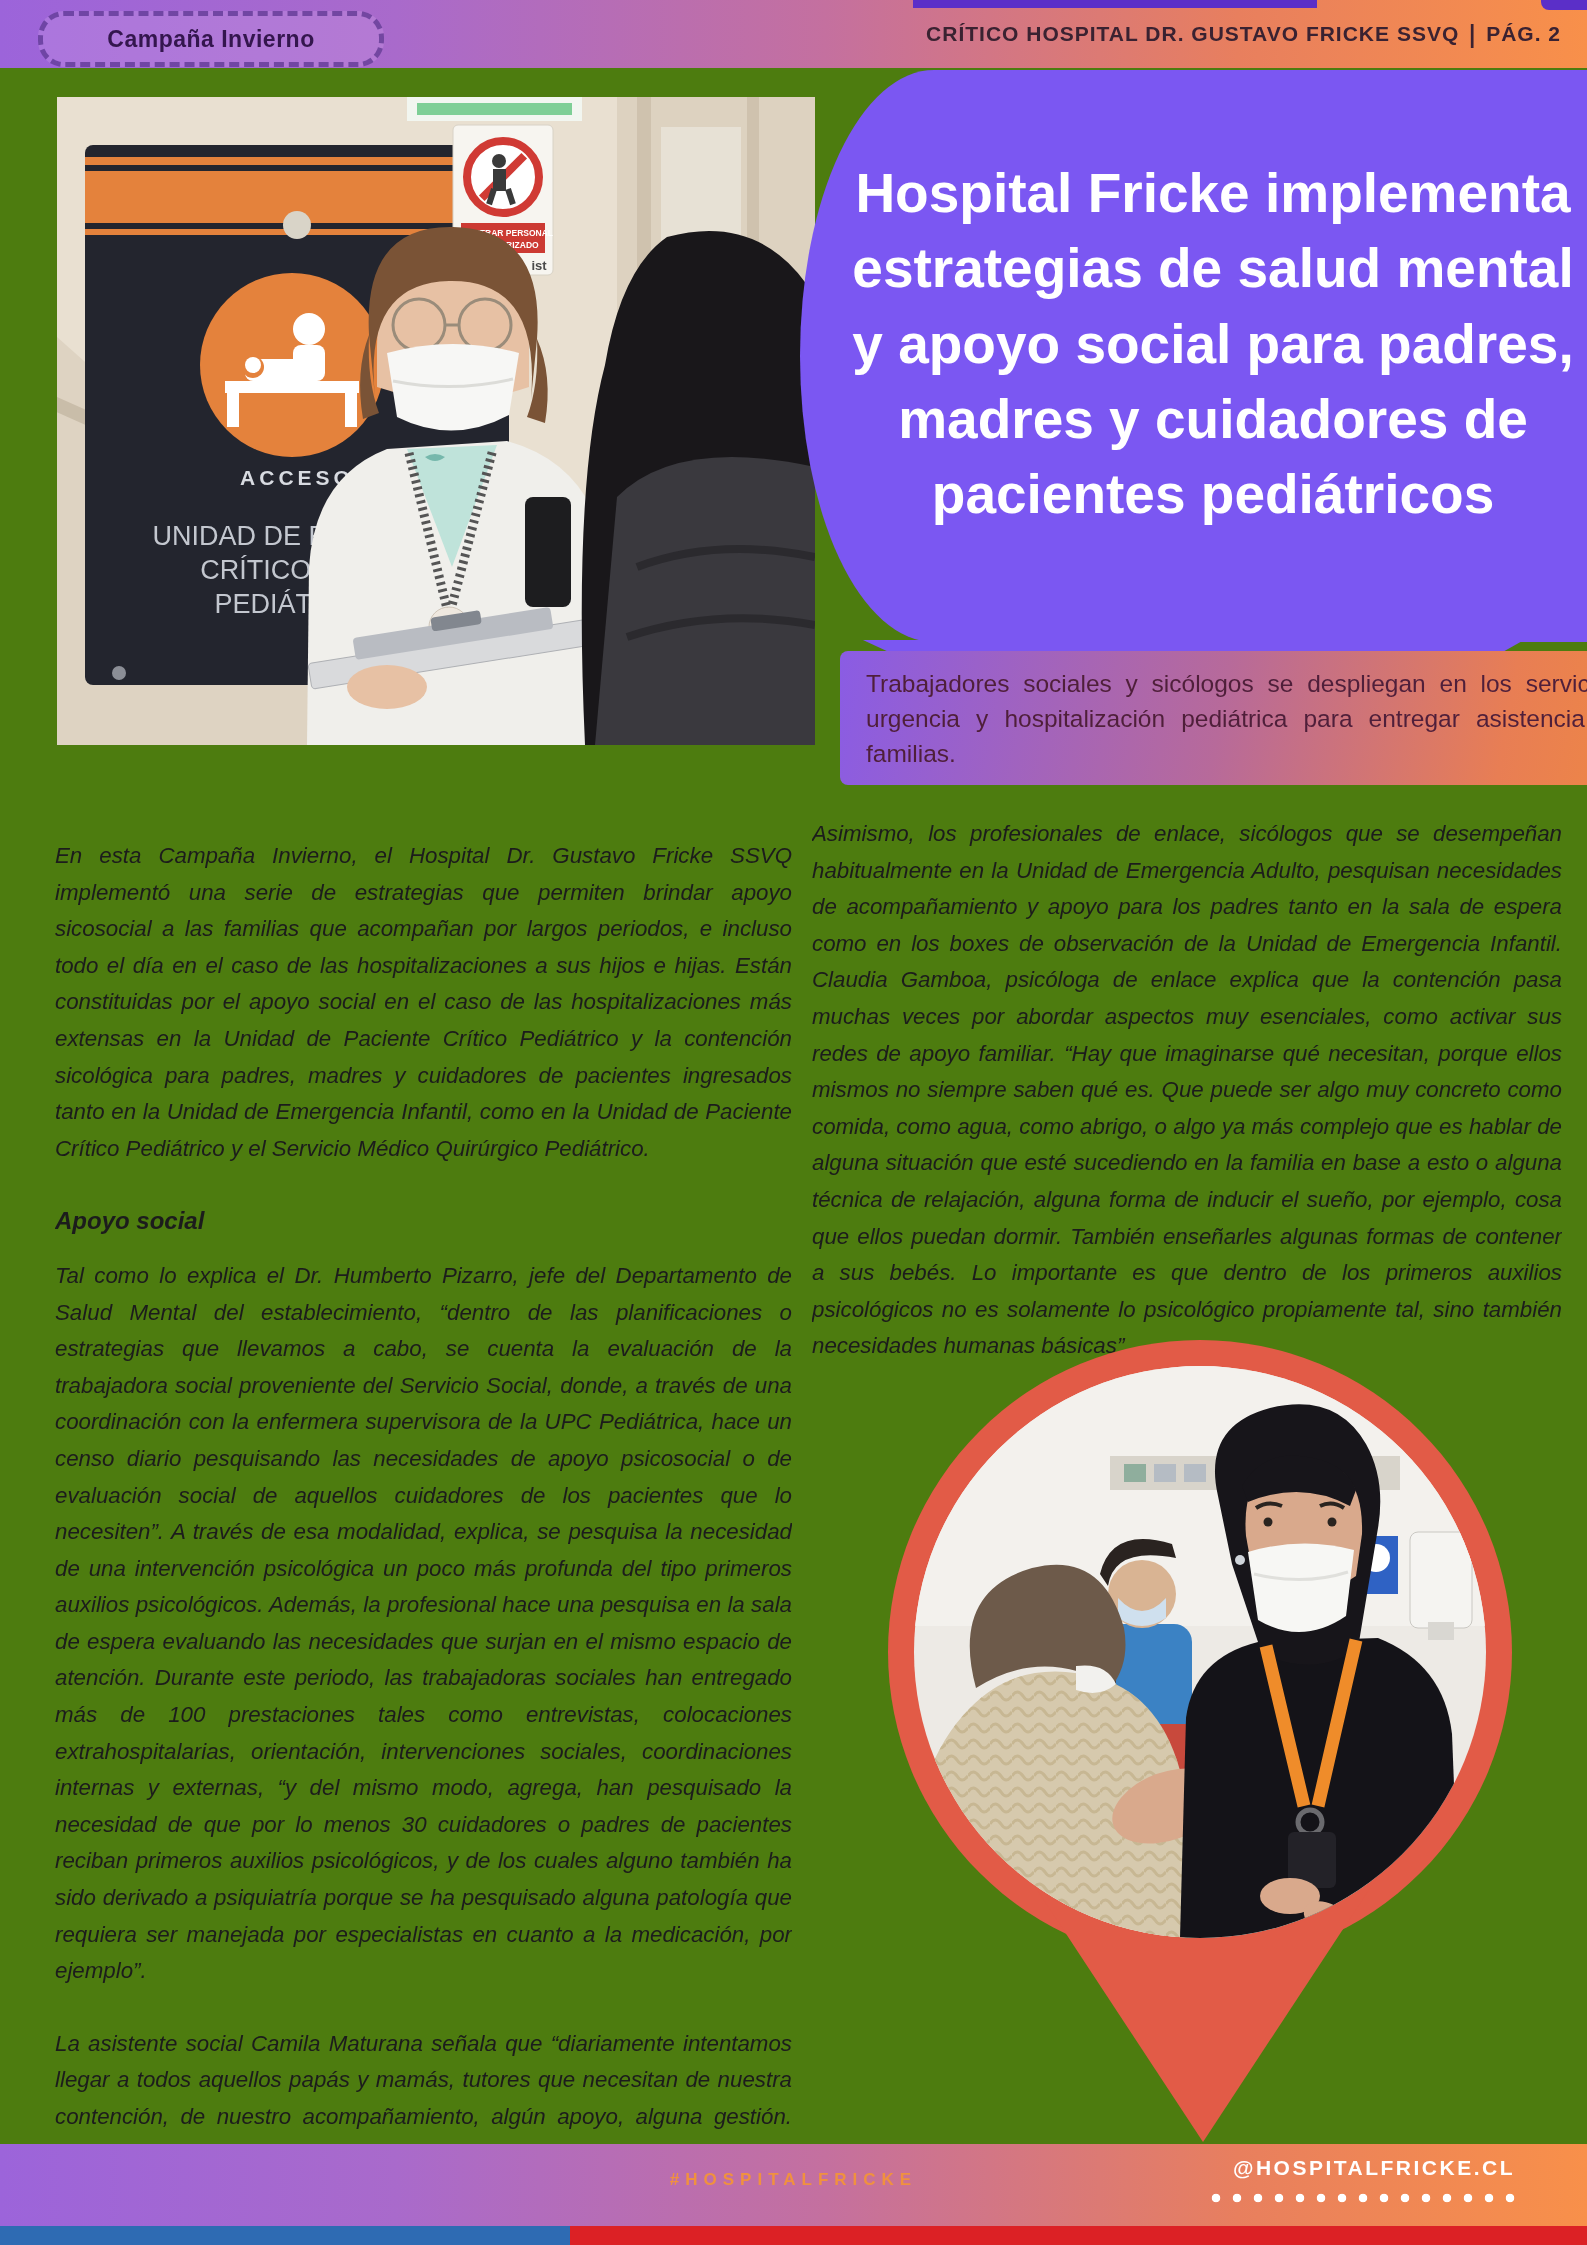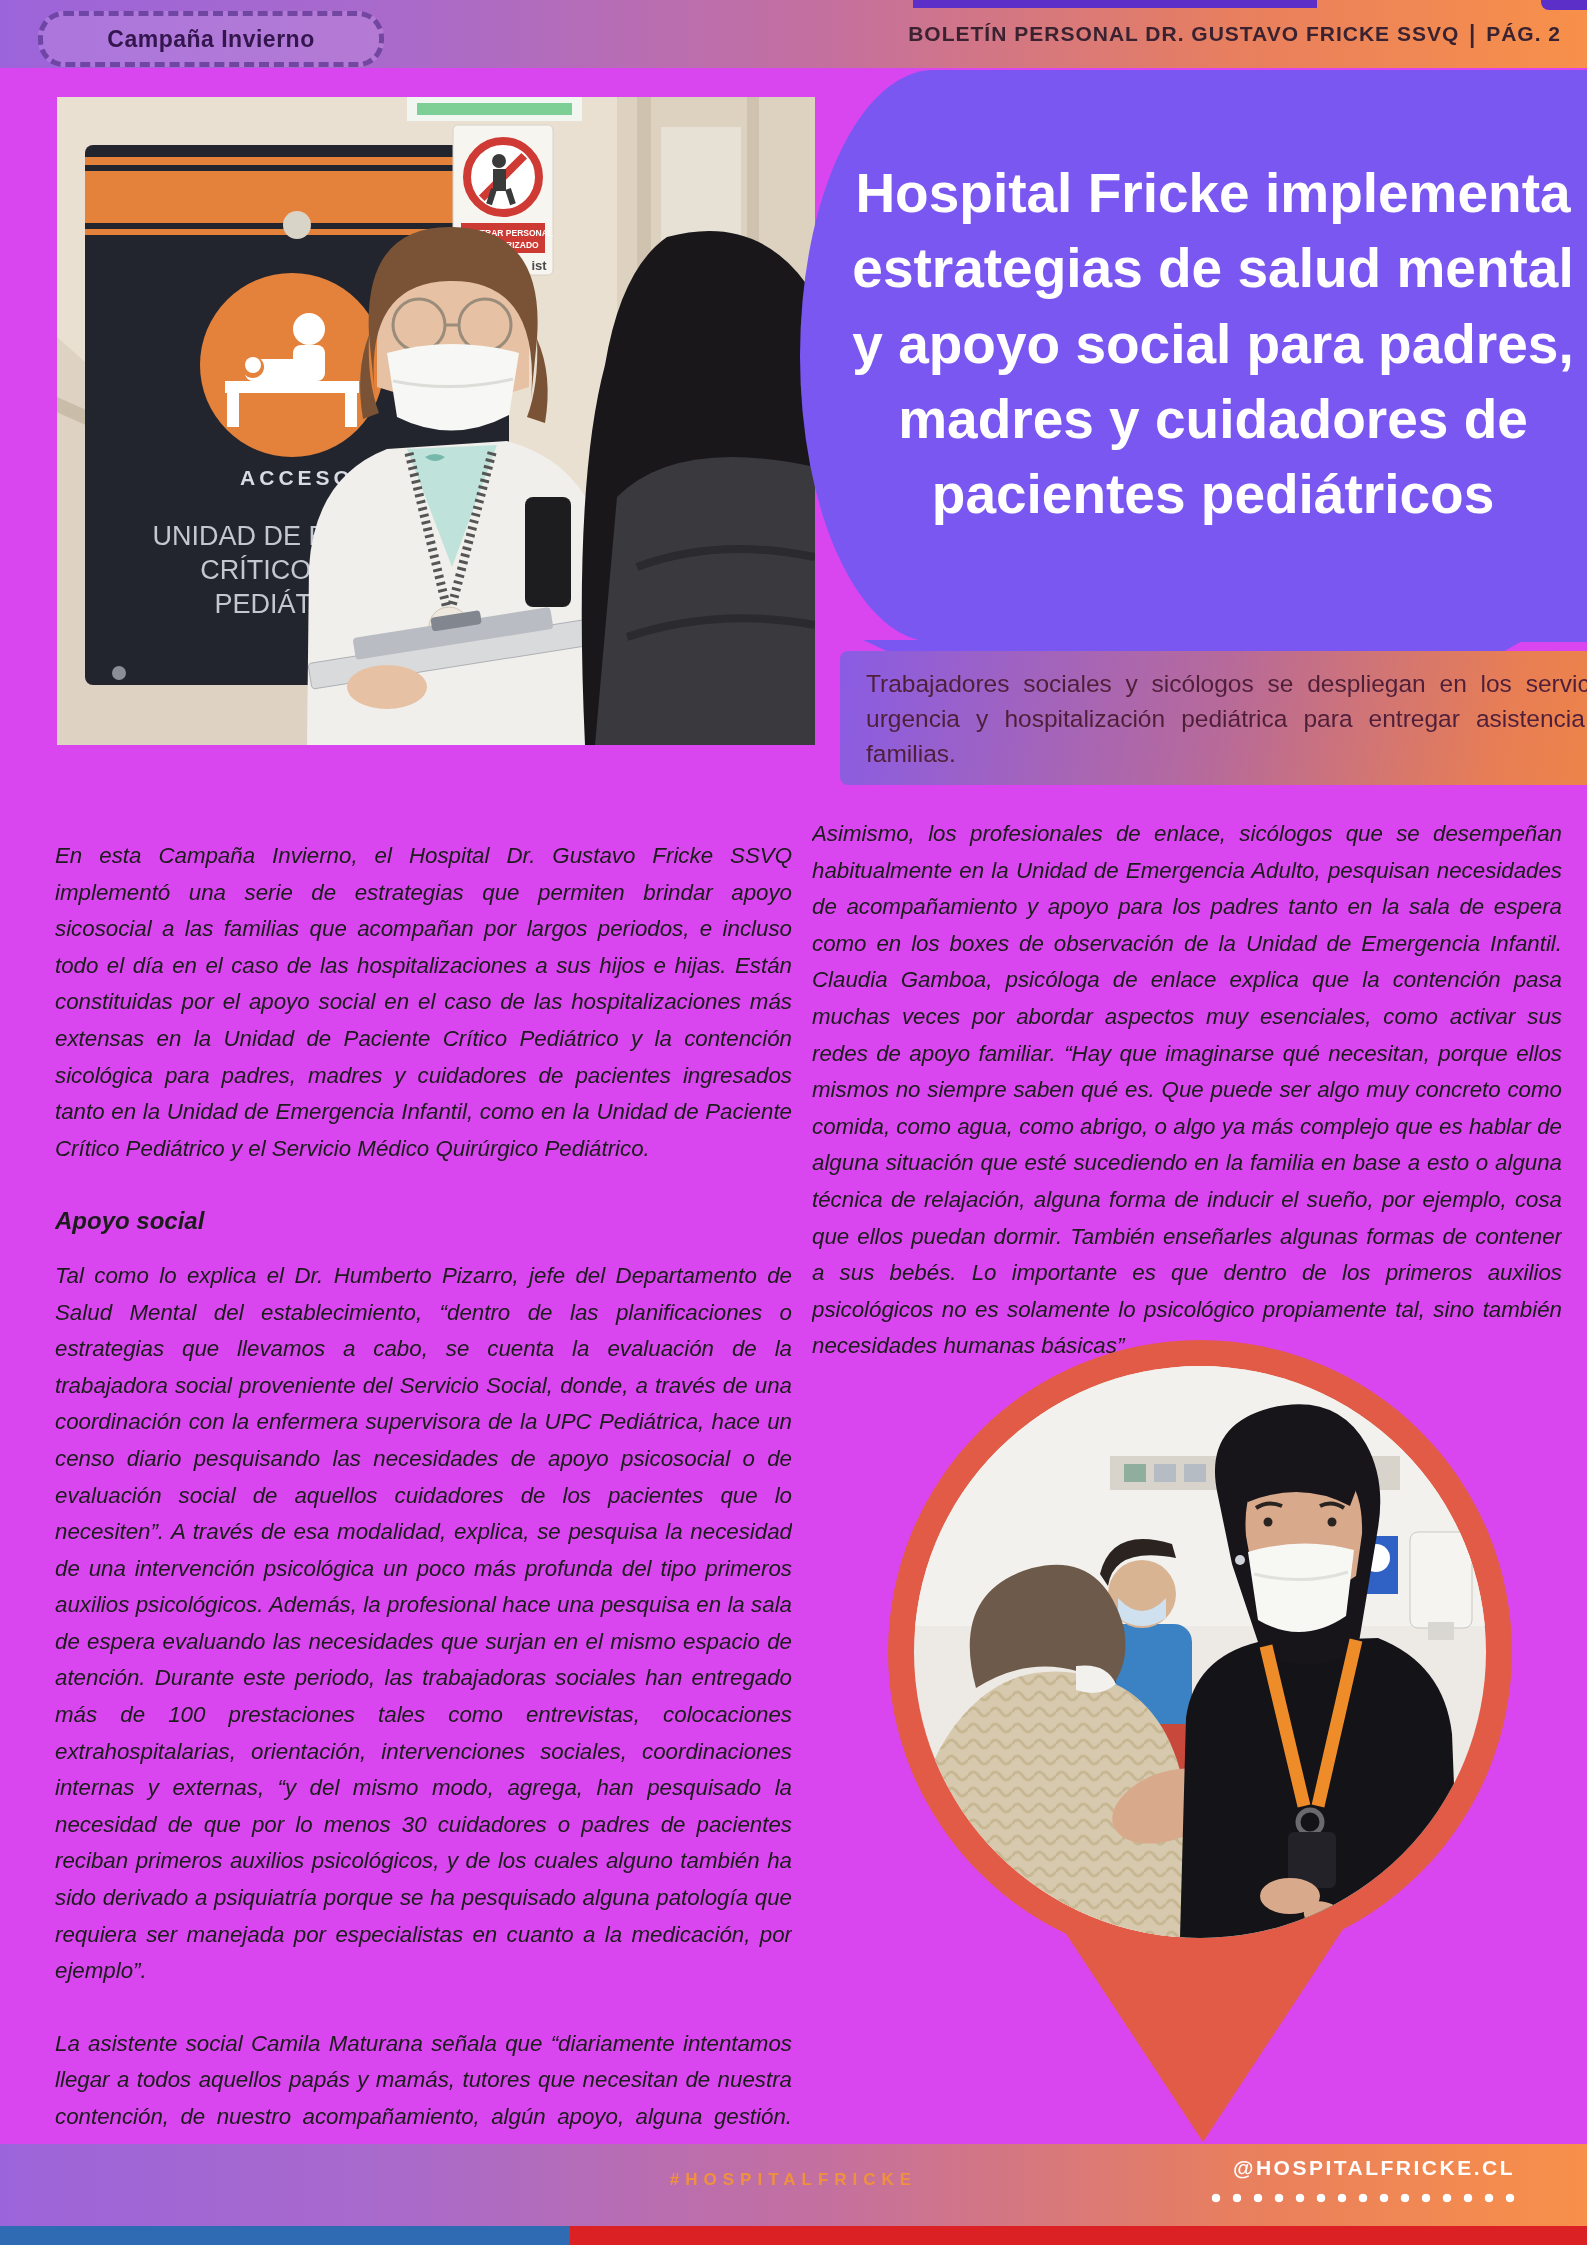--- a/index.html
+++ b/index.html
@@ -1,18 +1,18 @@
 <!DOCTYPE html>
 <html><head>
 <meta charset="utf-8">
 <style>
   html,body{margin:0;padding:0;background:#777;}
   .page{
     position:relative;width:1587px;height:2245px;margin:0 auto;
-    background:#d946ef;overflow:hidden;
+    background:#4d7c0f;overflow:hidden;
     font-family:"Liberation Sans",sans-serif;
   }
   
   .top-strip{position:absolute;top:0;background:#5b2fc8;z-index:6;}
   .strip-a{left:913px;width:404px;height:8px;}
   .strip-b{left:1541px;width:46px;height:10px;border-radius:0 0 0 8px;}
   
   .header{
     position:absolute;left:0;top:0;width:100%;height:68px;z-index:5;
     background:linear-gradient(90deg,#9c64da 0%,#a96acb 25%,#c4709f 52%,#e87f5e 78%,#f8904a 100%);
@@ -97,21 +97,21 @@
 </head>
 <body>
 
 <div class="page">
 
   <div class="header">
     <div class="badge">
       <span>Campaña Invierno</span>
     </div>
     <div class="header-title">
-      <span>BOLETÍN PERSONAL DR. GUSTAVO FRICKE SSVQ</span>
+      <span>CRÍTICO HOSPITAL DR. GUSTAVO FRICKE SSVQ</span>
       <span class="sep">|</span>
       <span>PÁG. 2</span>
     </div>
   </div>
   <div class="top-strip strip-a"></div>
   <div class="top-strip strip-b"></div>
 
   <figure class="photo-left">
     <svg width="758" height="648" viewBox="0 0 758 648">
       <rect x="0" y="0" width="758" height="648" fill="#e9e0d1"></rect>

